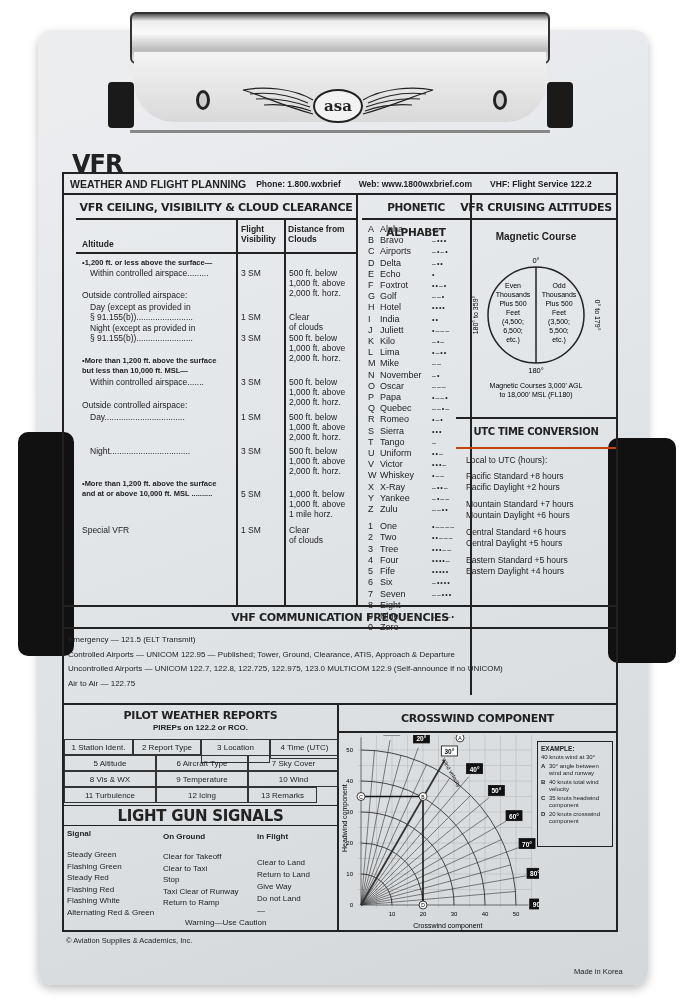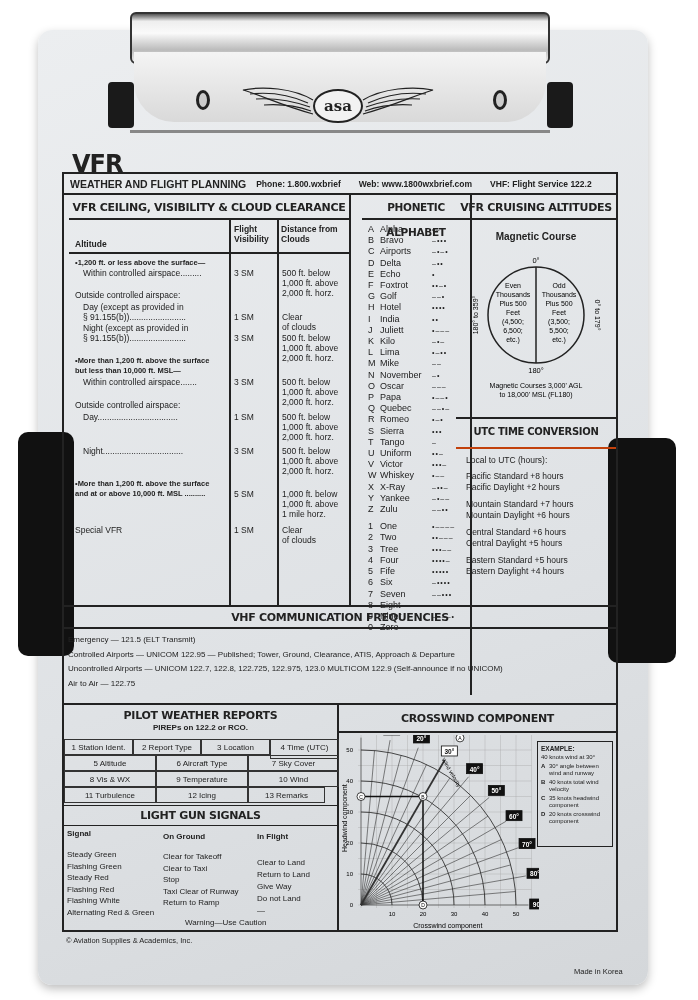--- a/index.html
+++ b/index.html
@@ -64,21 +64,21 @@
 
 <div class="card">
 
   <div class="hdr">
     <span class="t">WEATHER AND FLIGHT PLANNING</span>
     <span class="s">Phone: 1.800.wxbrief</span>
     <span class="s">Web: www.1800wxbrief.com</span>
     <span class="s">VHF: Flight Service 122.2</span>
   </div>
 
-  <div style="position:absolute;left:5px;top:21px;width:282px;height:410px;border-right:2px solid #222">
+  <div style="position:absolute;left:12px;top:21px;width:282px;height:410px;border-right:2px solid #222">
     <div class="sect-title" style="height:25px;line-height:25px;border-bottom:2px solid #222">VFR CEILING, VISIBILITY &amp; CLOUD CLEARANCE</div>
     <div class="vline" style="left:160px;top:25px;height:385px"></div>
     <div class="vline" style="left:208px;top:25px;height:385px"></div>
     <div class="hline" style="left:0;top:57px;width:282px"></div>
     <div class="row bold" style="left:6px;top:44px">Altitude</div>
     <div class="row bold" style="left:165px;top:29px;width:42px;white-space:normal">Flight Visibility</div>
     <div class="row bold" style="left:212px;top:29px;width:60px">Distance from Clouds</div>
     <div id="clear-rows">
         <div class="row bold" style="left:6px;top:63px;white-space:pre;font-size:7.5px">•1,200 ft. or less above the surface—</div>
         <div class="row" style="left:14px;top:73px;white-space:pre;font-size:8.5px">Within controlled airspace.........</div>
@@ -238,36 +238,36 @@
         <div>Air to Air — 122.75</div>
       </div>
   </div>
 
   <div style="position:absolute;left:0;top:531px;width:275px;height:100px;border-right:2px solid #222">
     <div class="sect-title" style="margin-top:4px;font-size:11px">PILOT WEATHER REPORTS</div>
     <div class="bold" style="text-align:center;font-size:8px;margin-top:1px">PIREPs on 122.2 or RCO.</div>
     <div id="pirep-grid" style="position:absolute;left:0;top:34px;width:275px;height:66px">
         <div class="pirep" style="left:0px;top:0;width:69px;height:16px">1 Station Ident.</div>
         <div class="pirep" style="left:69px;top:0;width:68px;height:16px">2 Report Type</div>
-        <div class="pirep" style="left:137px;top:0;width:69px;height:16px">3 Location</div>
+        <div class="pirep" style="left:137px;top:0;width:69px;height:24px">3 Location</div>
         <div class="pirep" style="left:206px;top:0;width:69px;height:20px">4 Time (UTC)</div>
         <div class="pirep" style="left:0px;top:16px;width:92px;height:16px">5 Altitude</div>
         <div class="pirep" style="left:92px;top:16px;width:92px;height:16px">6 Aircraft Type</div>
         <div class="pirep" style="left:184px;top:16px;width:91px;height:16px">7 Sky Cover</div>
         <div class="pirep" style="left:0px;top:32px;width:92px;height:16px">8 Vis &amp; WX</div>
         <div class="pirep" style="left:92px;top:32px;width:92px;height:16px">9 Temperature</div>
         <div class="pirep" style="left:184px;top:32px;width:91px;height:16px">10 Wind</div>
         <div class="pirep" style="left:0px;top:48px;width:92px;height:16px">11 Turbulence</div>
         <div class="pirep" style="left:92px;top:48px;width:92px;height:16px">12 Icing</div>
-        <div class="pirep" style="left:184px;top:48px;width:77px;height:16px">13 Remarks</div>
+        <div class="pirep" style="left:184px;top:48px;width:69px;height:16px">13 Remarks</div>
       </div>
   </div>
 
   <div style="position:absolute;left:0;top:631px;width:275px;height:127px;border-right:2px solid #222;border-top:1.5px solid #222">
-    <div class="sect-title" style="height:20px;line-height:20px;border-bottom:1.5px solid #222;font-size:11px">LIGHT GUN SIGNALS</div>
+    <div class="sect-title" style="height:20px;line-height:20px;border-bottom:1.5px solid #222;font-size:15px">LIGHT GUN SIGNALS</div>
     <div id="lg-table" style="position:absolute;left:3px;top:22px;width:270px;font-size:8px">
         <div class="bold" style="position:absolute;left:0px;top:1px">Signal</div>
         <div class="bold" style="position:absolute;left:96px;top:4px">On Ground</div>
         <div class="bold" style="position:absolute;left:190px;top:4px">In Flight</div>
         <div style="position:absolute;left:0;top:22px;white-space:nowrap">Steady Green</div>
         <div style="position:absolute;left:96px;top:24px;white-space:nowrap">Clear for Takeoff</div>
         <div style="position:absolute;left:190px;top:30px;white-space:nowrap">Clear to Land</div>
         <div style="position:absolute;left:0;top:33.5px;white-space:nowrap">Flashing Green</div>
         <div style="position:absolute;left:96px;top:35.5px;white-space:nowrap">Clear to Taxi</div>
         <div style="position:absolute;left:190px;top:42px;white-space:nowrap">Return to Land</div>

